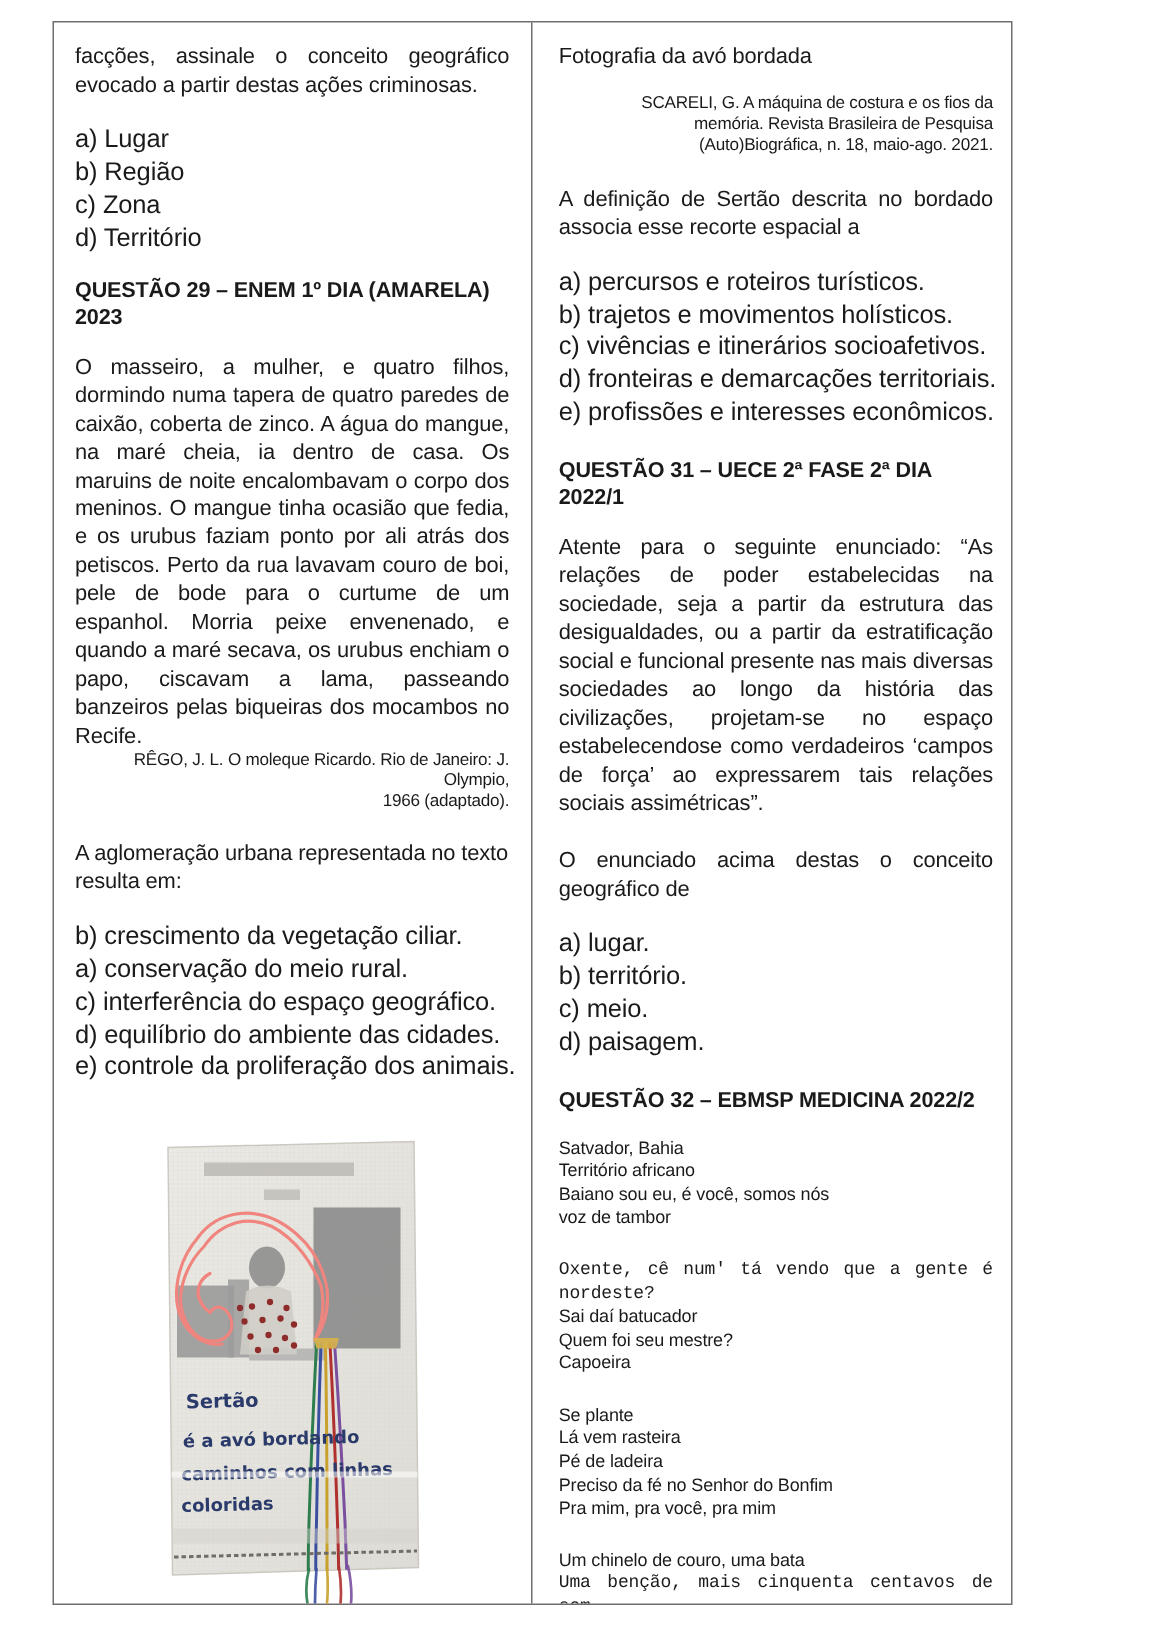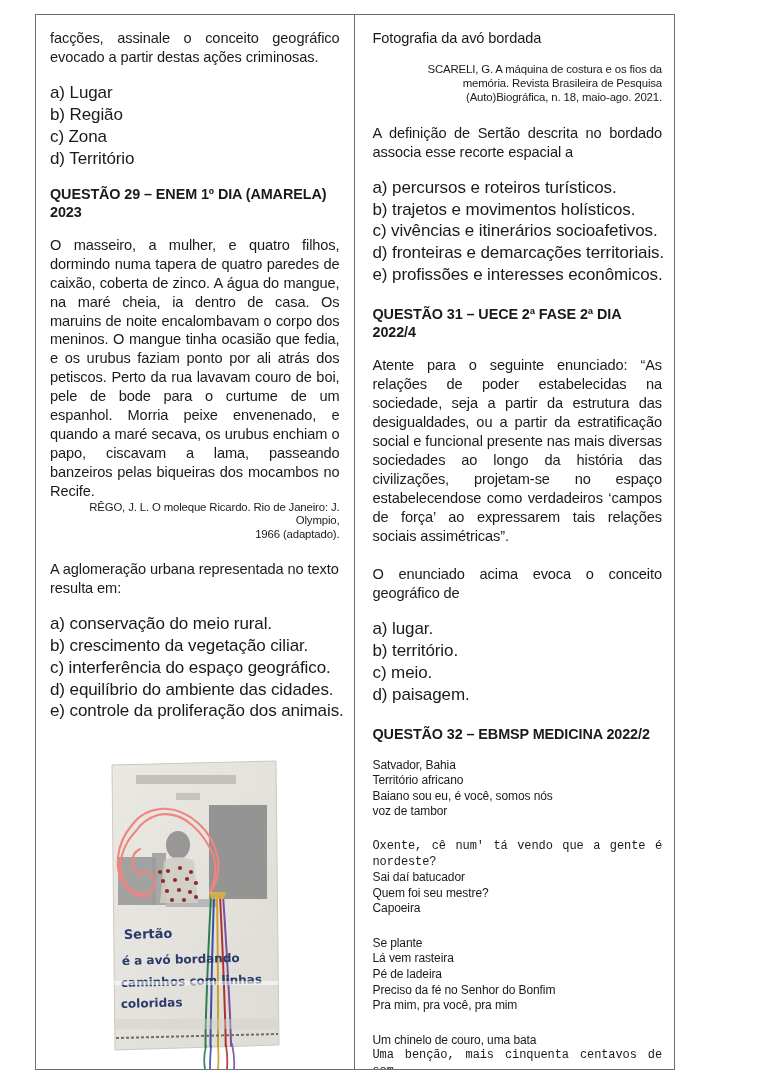--- a/index.html
+++ b/index.html
@@ -138,22 +138,22 @@
     <p class="source">RÊGO, J. L. O moleque Ricardo. Rio de Janeiro: J. Olympio,</p>
     <p class="source">1966 (adaptado).</p>
 
     <div class="gap-lg"></div>
 
     <p class="body-text body-left">A aglomeração urbana representada no texto resulta em:</p>
 
     <div class="gap-md"></div>
 
     <div class="alts">
+      <div class="alt">b) crescimento da vegetação ciliar.</div>
       <div class="alt">a) conservação do meio rural.</div>
-      <div class="alt">b) crescimento da vegetação ciliar.</div>
       <div class="alt">c) interferência do espaço geográfico.</div>
       <div class="alt">d) equilíbrio do ambiente das cidades.</div>
       <div class="alt">e) controle da proliferação dos animais.</div>
     </div>
 
     <div class="gap-lg"></div>
 
 
     <div class="figure-wrap">
       <div class="embroidery">
@@ -269,29 +269,29 @@
     <div class="alts">
       <div class="alt">a) percursos e roteiros turísticos.</div>
       <div class="alt">b) trajetos e movimentos holísticos.</div>
       <div class="alt">c) vivências e itinerários socioafetivos.</div>
       <div class="alt">d) fronteiras e demarcações territoriais.</div>
       <div class="alt">e) profissões e interesses econômicos.</div>
     </div>
 
     <div class="gap-lg"></div>
 
-    <p class="q-head">QUESTÃO 31 – UECE 2ª FASE 2ª DIA 2022/4</p>
+    <p class="q-head">QUESTÃO 31 – UECE 2ª FASE 2ª DIA 2022/1</p>
 
     <div class="gap-md"></div>
 
     <p class="body-text">Atente para o seguinte enunciado: “As relações de poder estabelecidas na sociedade, seja a partir da estrutura das desigualdades, ou a partir da estratificação social e funcional presente nas mais diversas sociedades ao longo da história das civilizações, projetam-se no espaço estabelecendose como verdadeiros ‘campos de força’ ao expressarem tais relações sociais assimétricas”.</p>
 
     <div class="gap-lg"></div>
 
-    <p class="body-text">O enunciado acima evoca o conceito geográfico de</p>
+    <p class="body-text">O enunciado acima destas o conceito geográfico de</p>
 
     <div class="gap-md"></div>
 
     <div class="alts">
       <div class="alt">a) lugar.</div>
       <div class="alt">b) território.</div>
       <div class="alt">c) meio.</div>
       <div class="alt">d) paisagem.</div>
     </div>
 

